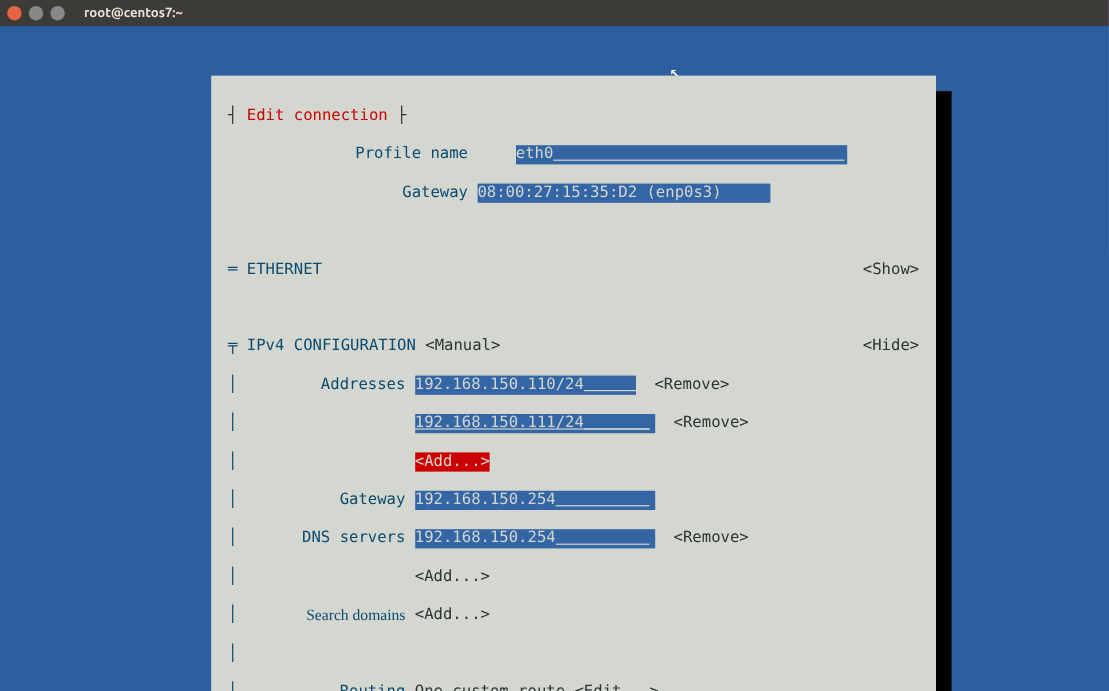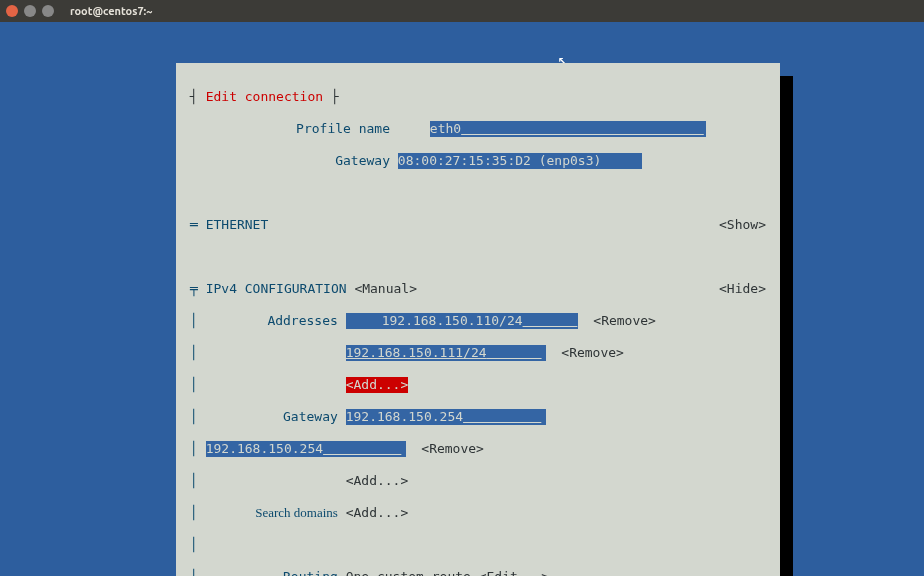--- a/index.html
+++ b/index.html
@@ -85,25 +85,25 @@
   <div class="cursor">↖</div>
   <div class="shadow"></div>
   <div class="panel">
 <div class="header"><span>┤ </span><span class="title-red">Edit connection</span><span> ├</span></div>
 <div class="row"><span class="blue label" style="width:200px;">Profile name</span><span> </span><span class="hlfield" style="width:276px;margin-left:32px;"><span>eth0</span><span style="text-decoration:underline;">                               </span></span></div>
 <div class="row"><span class="blue label" style="width:200px;">Gateway</span><span> </span><span class="hlfield" style="width:244px;">08:00:27:15:35:D2 (enp0s3)</span></div>
 <div>&nbsp;</div>
 <div class="row"><span class="blue">═ <span>ETHERNET</span></span><span class="filler"></span><span>&lt;Show&gt;</span></div>
 <div>&nbsp;</div>
 <div class="row"><span class="blue">╤ <span>IPv4 CONFIGURATION</span></span><span> </span><span>&lt;Manual&gt;</span><span class="filler"></span><span>&lt;Hide&gt;</span></div>
-<div class="row"><span class="blue">│</span><span class="blue label" style="width:140px;">Addresses</span><span> </span><span class="hlfield" style="width:232px;padding-left:36px;"><span>192.168.150.110/24</span><span style="text-decoration:underline;">       </span></span><span>  </span><span>&lt;Remove&gt;</span></div>
+<div class="row"><span class="blue">│</span><span class="blue label" style="width:140px;">Addresses</span><span> </span><span class="hlfield" style="width:184px;"><span>192.168.150.110/24</span><span style="text-decoration:underline;">       </span></span><span>  </span><span>&lt;Remove&gt;</span></div>
 <div class="row"><span class="blue">│</span><span style="width:140px;"></span><span> </span><span class="hlfield" style="width:200px;text-decoration:underline;"><span>192.168.150.111/24</span><span style="text-decoration:underline;">       </span></span><span>  </span><span>&lt;Remove&gt;</span></div>
 <div class="row"><span class="blue">│</span><span style="width:140px;"></span><span> </span><span class="hladd">&lt;Add...&gt;</span></div>
 <div class="row"><span class="blue">│</span><span class="blue label" style="width:140px;">Gateway</span><span> </span><span class="hlfield" style="width:200px;"><span>192.168.150.254</span><span style="text-decoration:underline;">          </span></span></div>
-<div class="row"><span class="blue">│</span><span> </span><span class="hlfield" style="width:200px;"><span>192.168.150.254</span><span style="text-decoration:underline;">          </span></span><span>  </span><span>&lt;Remove&gt;</span></div>
+<div class="row"><span class="blue">│</span><span class="blue label" style="width:140px;">DNS servers</span><span> </span><span class="hlfield" style="width:200px;"><span>192.168.150.254</span><span style="text-decoration:underline;">          </span></span><span>  </span><span>&lt;Remove&gt;</span></div>
 <div class="row"><span class="blue">│</span><span style="width:140px;"></span><span> </span><span>&lt;Add...&gt;</span></div>
 <div class="row"><span class="blue">│</span><span class="blue label" style="width:140px;font-family:Liberation Serif, serif;">Search domains</span><span> </span><span>&lt;Add...&gt;</span></div>
 <div class="row"><span class="blue">│</span></div>
 <div class="row"><span class="blue">│</span><span class="blue label" style="width:140px;">Routing</span><span> </span><span>One custom route</span><span> </span><span>&lt;Edit...&gt;</span></div>
 
 
 
 
 
 

